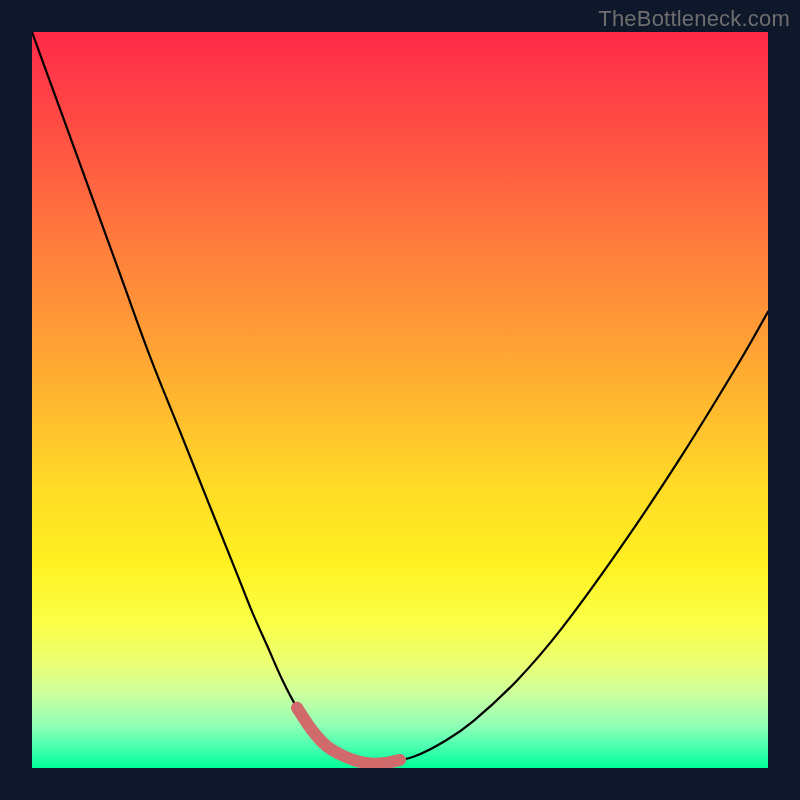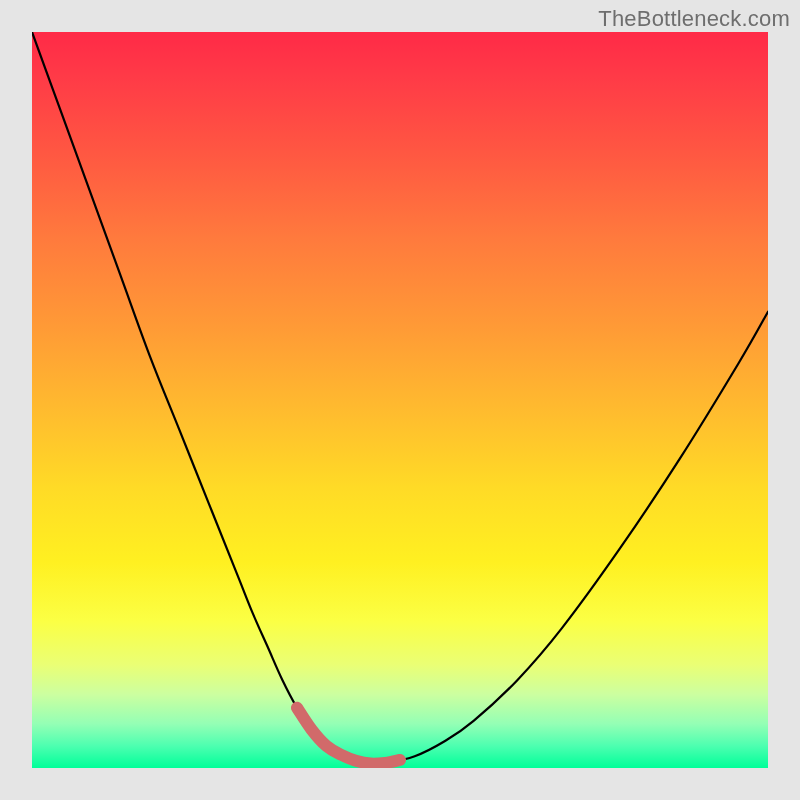--- a/index.html
+++ b/index.html
@@ -11,21 +11,21 @@
     font-family: Arial, Helvetica, sans-serif;
     overflow: hidden;
     position: relative;
   }
   .outer {
     position: absolute;
     left: 0;
     top: 0;
     width: 800px;
     height: 800px;
-    background: #e5e5e5;
+    background: #0f172a;
   }
   .watermark {
     position: absolute;
     top: 6px;
     right: 10px;
     color: #6e6e6e;
     font-size: 22px;
     font-weight: 400;
     letter-spacing: 0.2px;
     z-index: 5;

